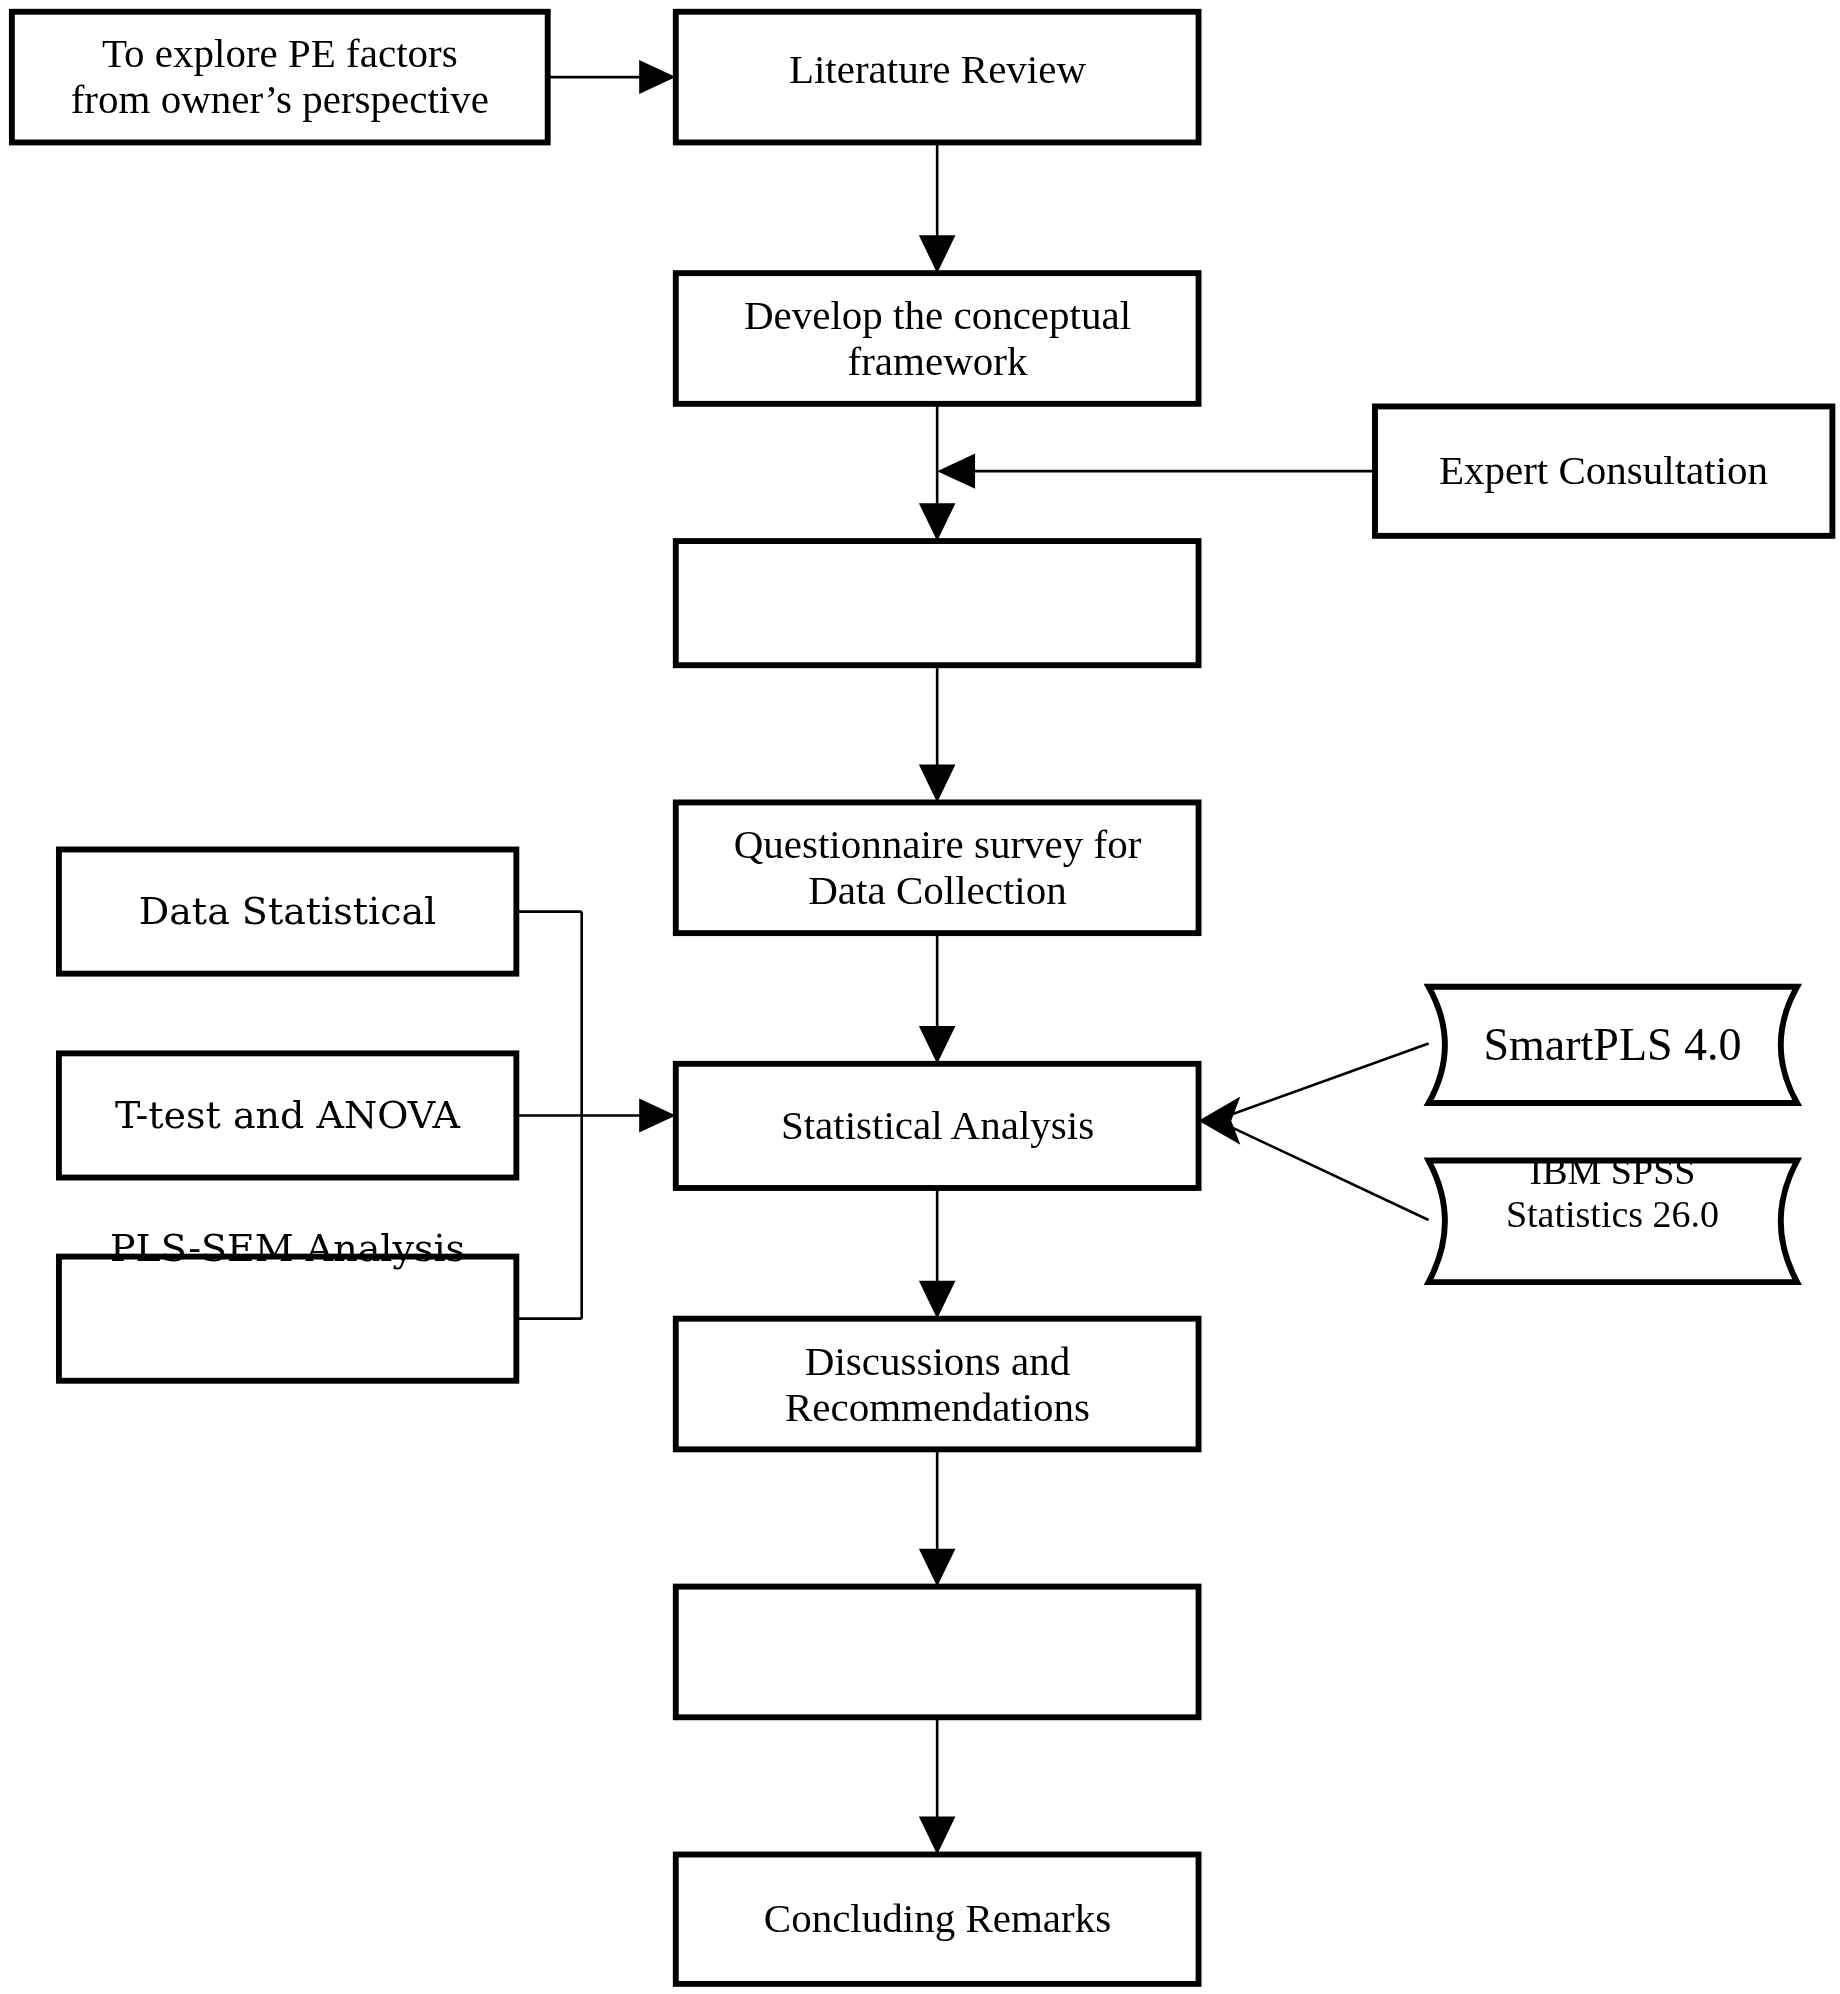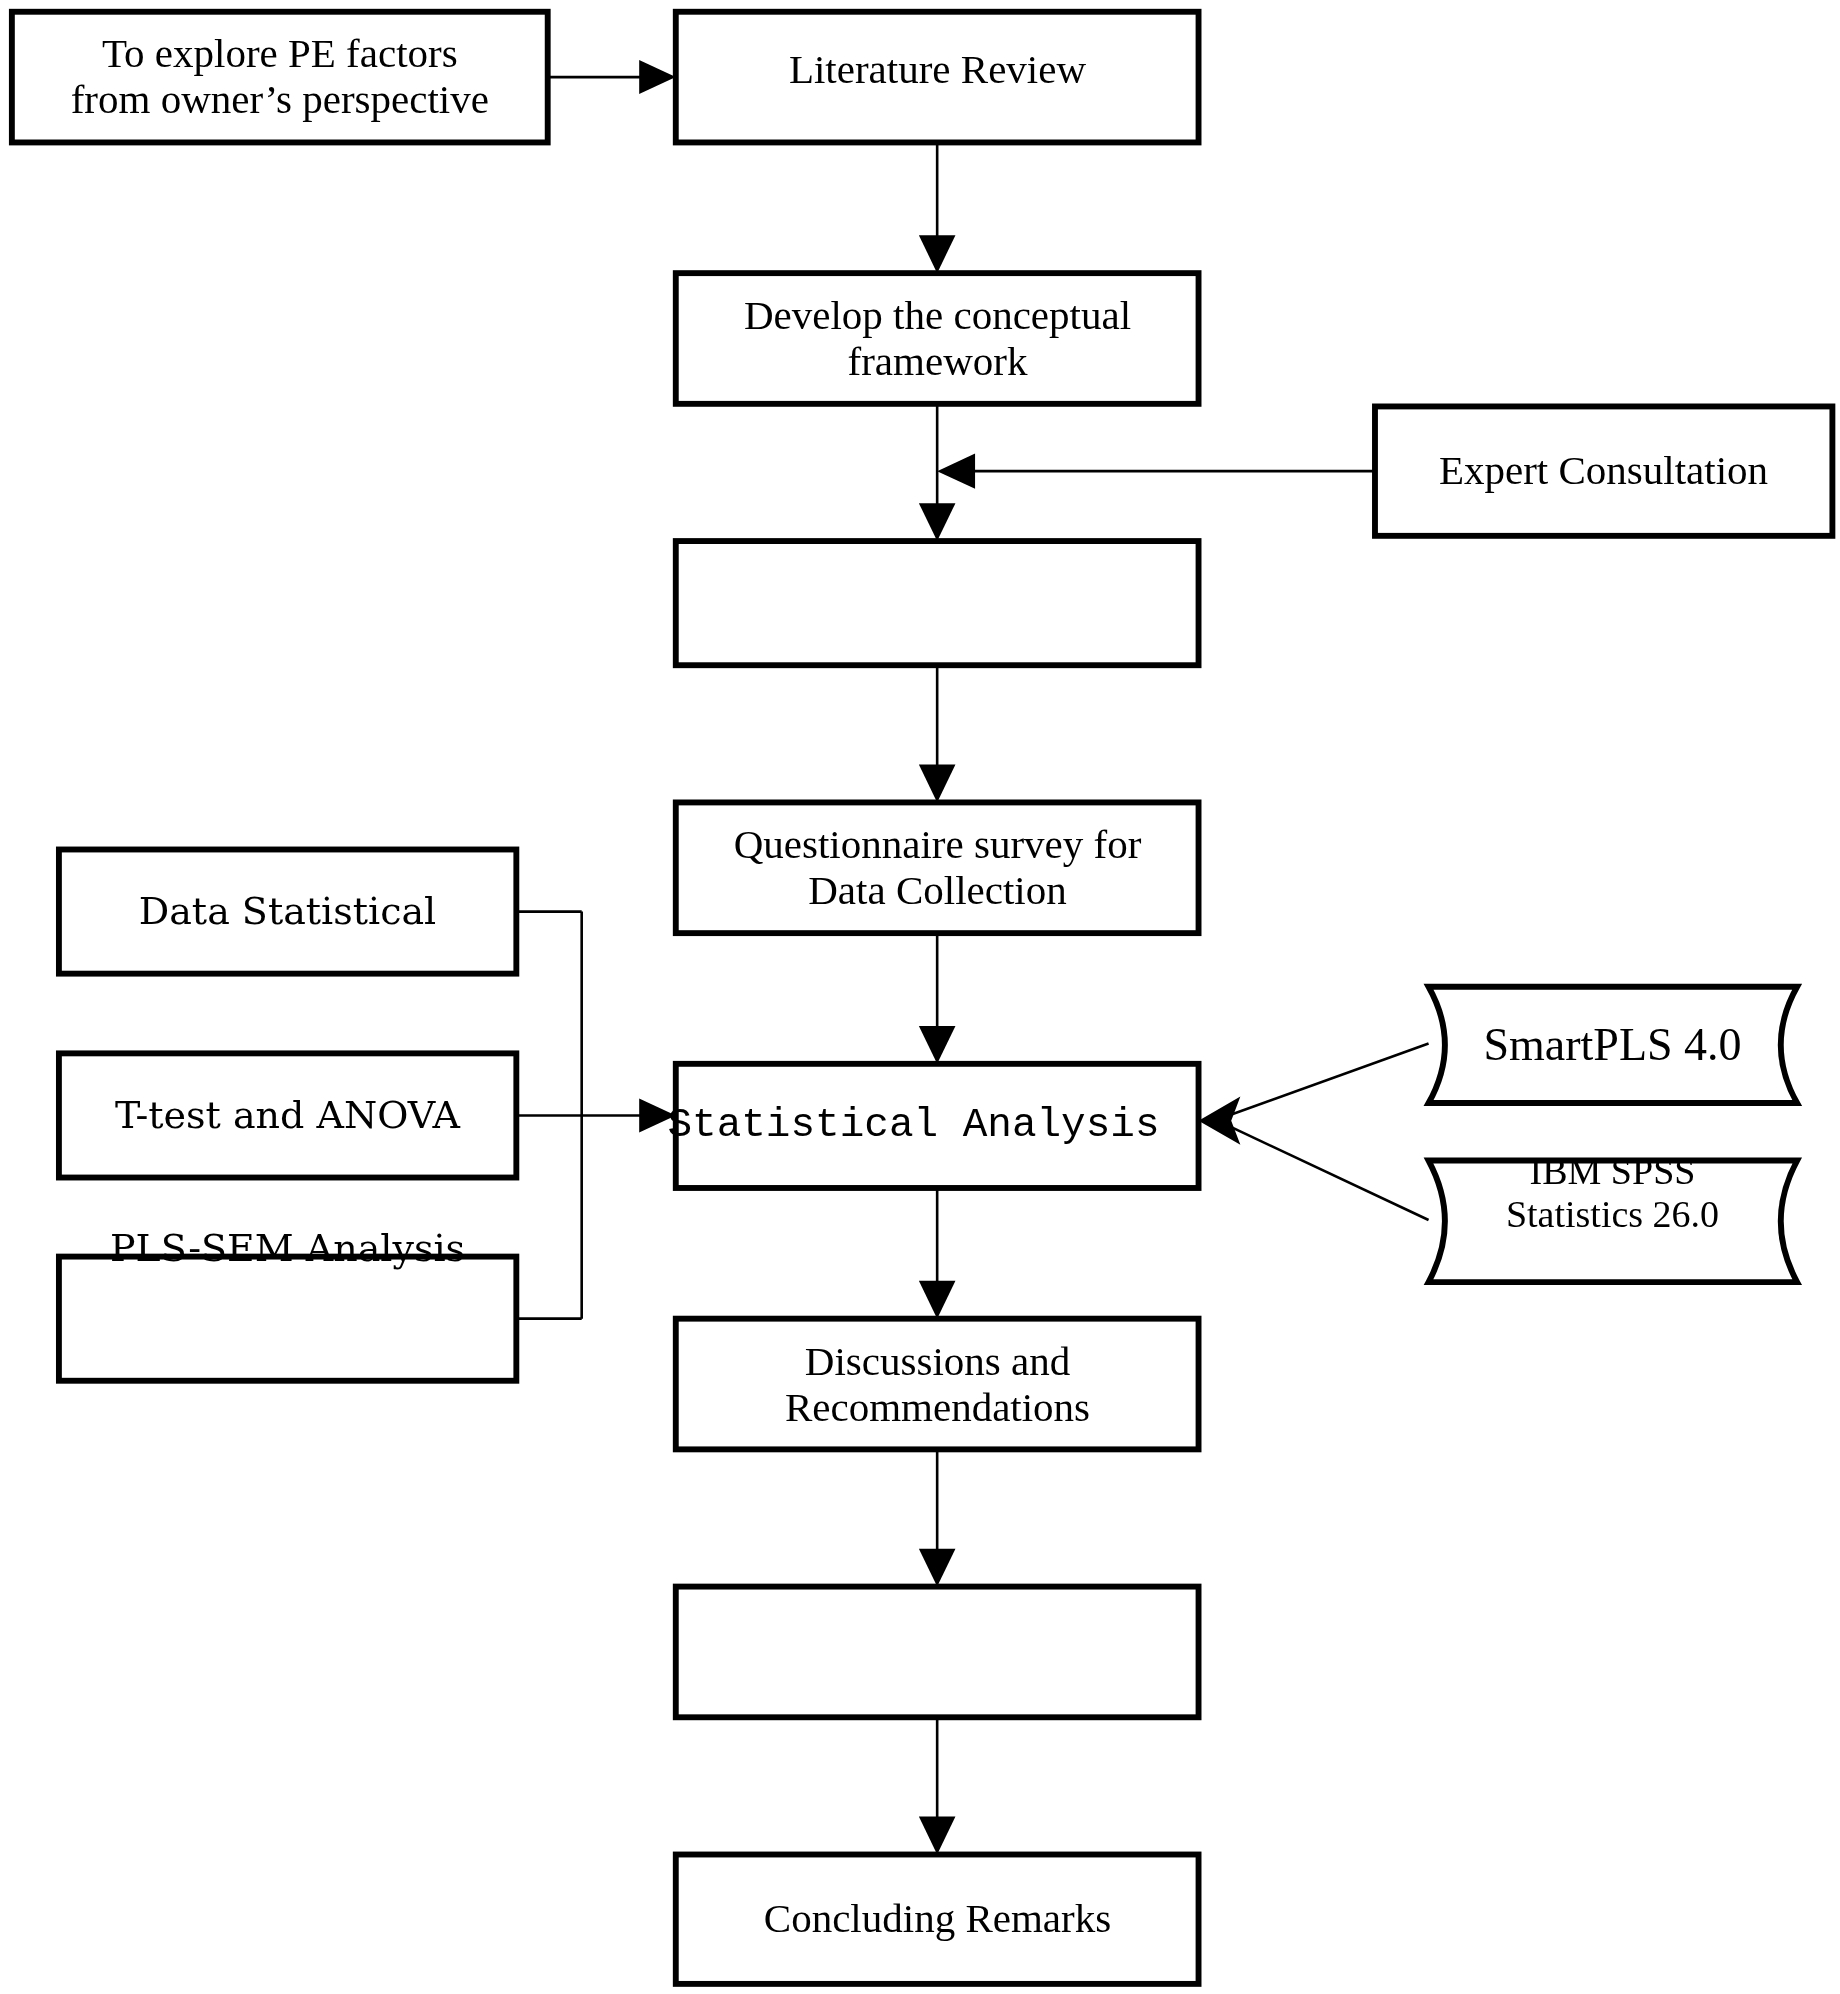--- a/index.html
+++ b/index.html
@@ -161,21 +161,21 @@
 
   <div class="node-label" style="left:676px;top:802px; width:523px; height:131px;">Questionnaire survey for
 Data Collection</div>
 
   <div class="node-label alt-font" style="left:59px; top:849px; width:457px; height:124px;">Data Statistical</div>
 
   <div class="node-label alt-font" style="left:59px; top:1053px; width:457px; height:124px;text-align:right;">T-test and ANOVA</div>
 
   <div class="node-label alt-font" style="left:59px; top:1186px; width:457px; height:124px;">PLS-SEM Analysis</div>
 
-  <div class="node-label" style="left:652px;top:1064px; width:523px; height:124px;font-family:Liberation Mono, monospace;">Statistical Analysis</div>
+  <div class="node-label" style="left:676px;top:1064px; width:523px; height:124px;">Statistical Analysis</div>
 
   <div class="node-label" style="left:1448px;top:987px; width:329px; height:116px; font-size:46px;">SmartPLS 4.0</div>
 
   <div class="node-label" style="left:1448px;top:1132px; width:329px; height:122px; font-size:38px;">IBM SPSS
 Statistics 26.0</div>
 
   <div class="node-label" style="left:676px;top:1319px; width:523px; height:131px;">Discussions and
 Recommendations</div>
 
 

